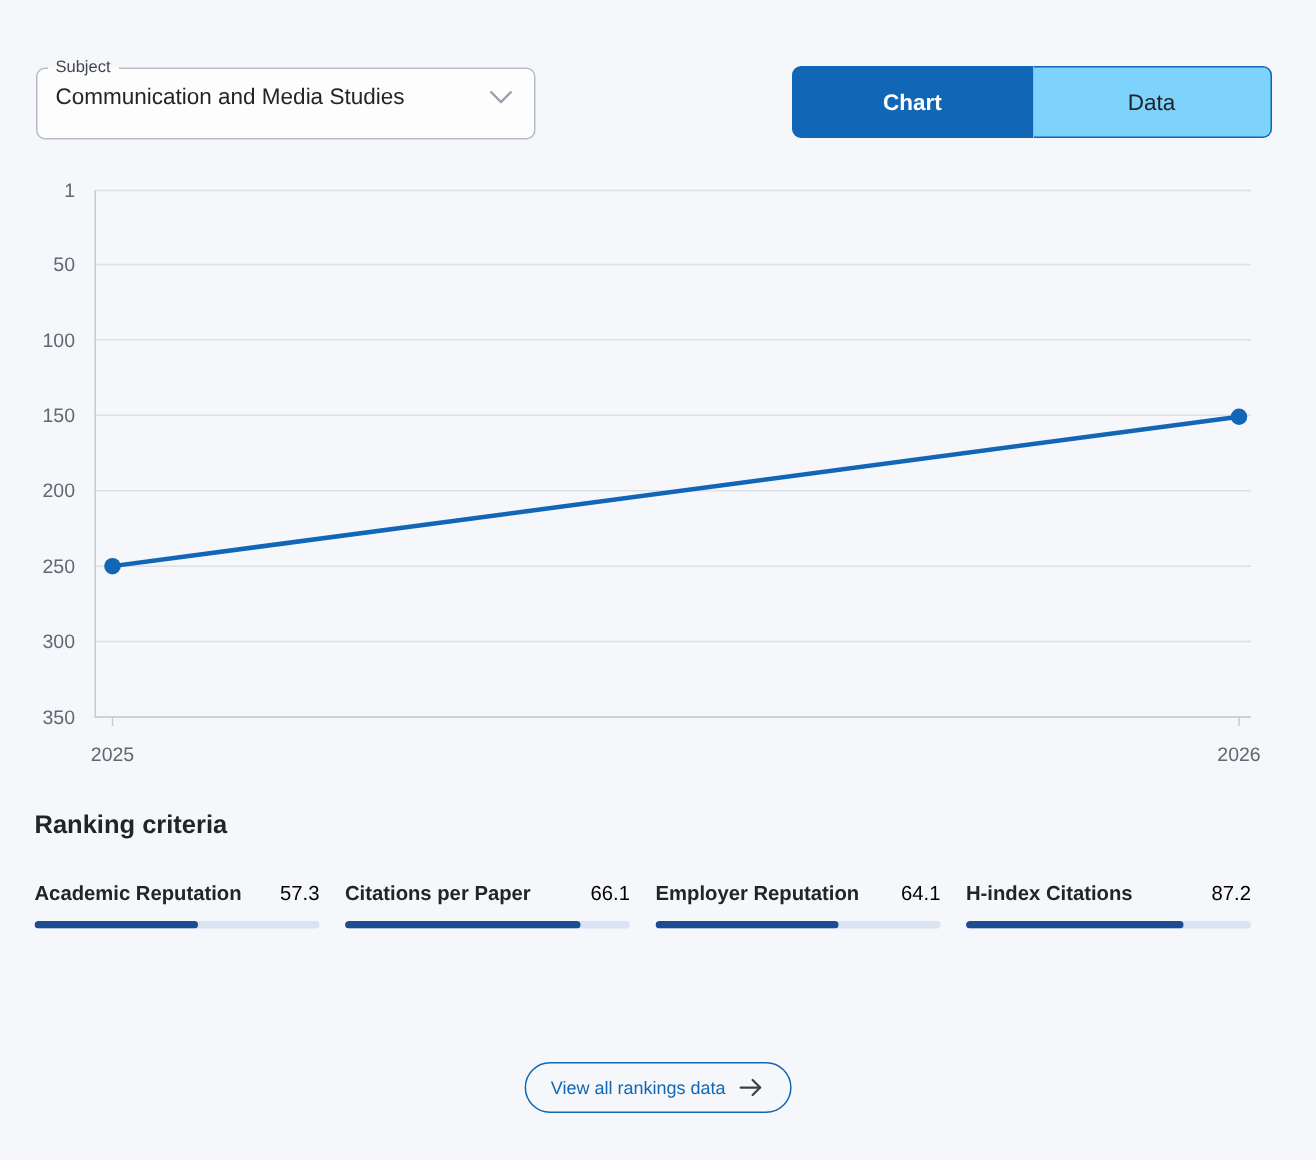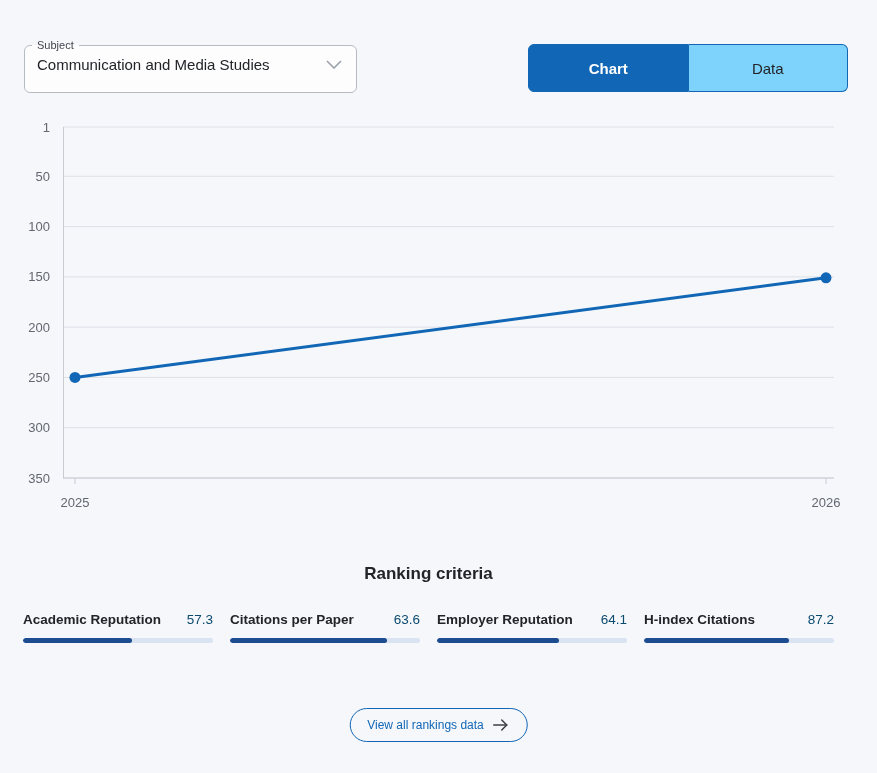--- a/index.html
+++ b/index.html
@@ -43,26 +43,26 @@
     background: #1167b5; color: #fff; font-weight: 700;
     border-color: #1167b5; border-radius: 6px 0 0 6px;
   }
   .seg.inactive { border-left: none; border-radius: 0 6px 6px 0; }
 
   
   .chart { position: absolute; left: 0; top: 115px; width: 877px; height: 400px; }
   .chart text { font-family: "Liberation Sans", sans-serif; font-size: 13px; fill: #63676f; }
 
   
-  .criteria { position: absolute; left: 23px; top: 564px; width: 811px; text-align: center; }
+  .criteria { position: absolute; left: 23px; top: 540px; width: 811px; }
   .criteria h2 { font-size: 17px; font-weight: 700; color: #222428; margin-bottom: 26px; }
   .crit-grid { display: grid; grid-template-columns: 1fr 1fr 1fr 1fr; column-gap: 17px; row-gap: 18px; }
   .crit-top { display: flex; justify-content: space-between; align-items: baseline; font-size: 13.5px; line-height: 20px; }
   .crit-label { font-weight: 700; color: #222428; }
-  .crit-value { color: #0c4a6e; }
+  .crit-value { color: #000000; }
   .bar { margin-top: 8px; height: 5px; background: #d9e3f1; border-radius: 3px; overflow: hidden; }
   .fill { height: 100%; background: #1d4c90; border-radius: 3px; }
 
   
   .view-all {
     position: absolute; top: 708px; left: 50%; transform: translateX(-50%);
     height: 34px; padding: 0 17px;
     display: inline-flex; align-items: center; gap: 9px;
     background: transparent; border: 1.5px solid #1167b5; border-radius: 17px;
     color: #1167b5; font-family: "Liberation Sans", sans-serif; font-size: 12px;
@@ -127,21 +127,21 @@
       <span class="crit-value">57.3</span>
     </div>
     <div class="bar">
       <div class="fill" style="width: 57.3%;"></div>
     </div>
   </div>
 
   <div class="crit">
     <div class="crit-top">
       <span class="crit-label">Citations per Paper</span>
-      <span class="crit-value">63.6</span>
+      <span class="crit-value">66.1</span>
     </div>
     <div class="bar">
       <div class="fill" style="width: 82.5%;"></div>
     </div>
   </div>
 
   <div class="crit">
     <div class="crit-top">
       <span class="crit-label">Employer Reputation</span>
       <span class="crit-value">64.1</span>

